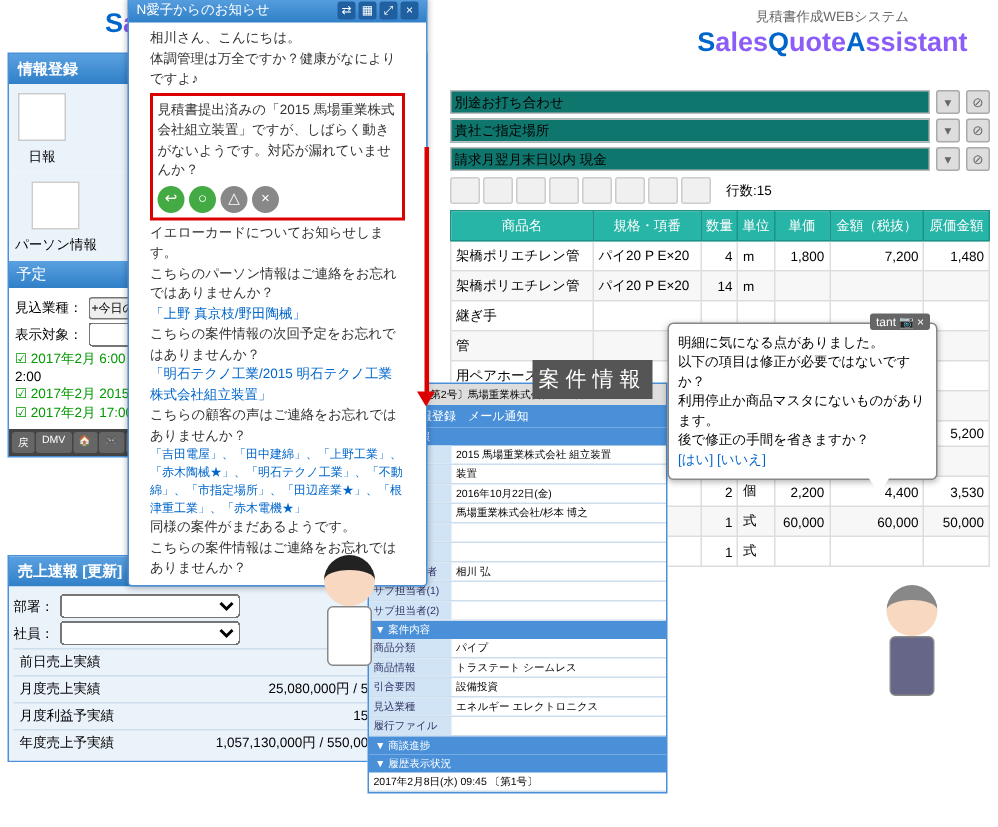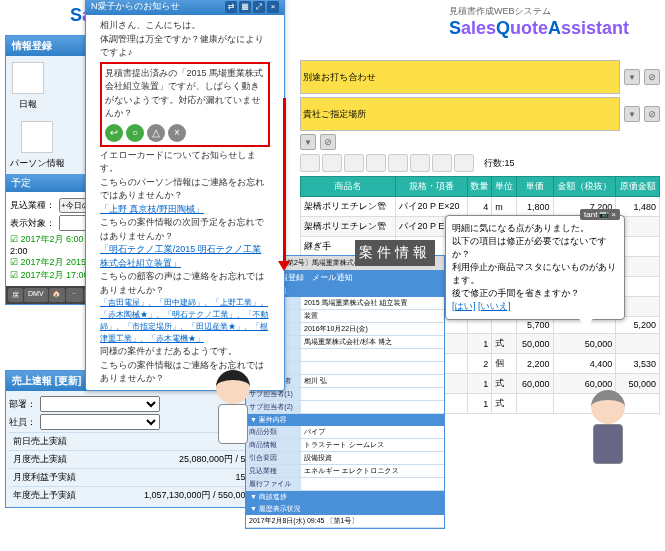--- a/index.html
+++ b/index.html
@@ -1,31 +1,31 @@
 <!DOCTYPE html>
 <html><head>
 <meta charset="utf-8">
 <style>
 *{box-sizing:border-box;margin:0;padding:0;font-family:"Meiryo",sans-serif}
 body{background:#fff;width:665px;height:551px;position:relative;font-size:9px;overflow:hidden}
 .app-title{font-size:18px;font-weight:bold}
 .app-title .s{color:#0066cc}.app-title .rest{color:#8b5cf6}
 .sfa-title{position:absolute;left:70px;top:5px}
-.sqa-wrap{position:absolute;right:36px;top:5px;text-align:left}
+.sqa-wrap{position:absolute;right:20px;top:5px;text-align:center}
 .sqa-sub{font-size:9px;color:#666}
 
 .left-panel{position:absolute;left:5px;top:35px;width:280px;border:1px solid #4a90d9}
 .hdr{background:linear-gradient(#5aa0e0,#3080c8);color:#fff;font-size:10px;padding:3px 6px;font-weight:bold}
 .popup{position:absolute;left:85px;top:-3px;width:200px;background:#fff;border:1px solid #4a90d9;border-radius:3px;z-index:5;box-shadow:0 1px 4px rgba(0,0,0,.3)}
 .popup-hdr{background:linear-gradient(#5aa0e0,#3080c8);color:#fff;padding:2px 5px;font-size:9px;border-radius:3px 3px 0 0;display:flex;justify-content:space-between;align-items:center}
 .popup-icons{display:flex;gap:2px}
 .mini-icon{width:12px;height:12px;background:#2060a0;border-radius:2px;display:flex;align-items:center;justify-content:center;color:#fff;font-size:8px}
 .popup-body{padding:4px 14px;font-size:9px;line-height:1.5;color:#333}
 .red-box{border:2px solid #d00;padding:3px;margin:2px 0}
-.lnk{color:#0066cc;text-decoration:underline;cursor:pointer}
+.lnk{color:#0066cc;cursor:pointer}
 .action-row{display:flex;gap:3px;margin-top:3px}
 .act-btn{width:18px;height:18px;border-radius:9px;display:flex;align-items:center;justify-content:center;color:#fff;font-size:10px}
 .green{background:#4a4}.gray{background:#888}
 .side-sec{padding:4px;font-size:9px;background:#eaf2fa}
 .side-icon{width:32px;height:32px;background:#fff;border:1px solid #ccc;margin:2px;display:inline-block}
 .yotei-hdr{background:linear-gradient(#5aa0e0,#3080c8);color:#fff;padding:2px 5px;font-size:10px}
 .yotei-body{padding:4px;font-size:9px;background:#fff}
 .row-lbl{display:flex;gap:4px;margin:2px 0;align-items:center}
 .date-green{color:#090}
 .bottom-toolbar{background:#444;padding:2px;display:flex;gap:1px}
@@ -52,21 +52,21 @@
 .det-row{display:flex;border-bottom:1px solid #cde}
 .det-lbl{background:#d0e4f5;width:55px;padding:1px 3px;color:#336}
 .det-val{padding:1px 3px;flex:1}
 .det-sec{background:#4a90d9;color:#fff;padding:1px 4px}
 
 .red-arrow{position:absolute;left:283px;top:98px;width:3px;height:165px;background:#d00;z-index:7}
 .red-arrow::after{content:"";position:absolute;bottom:-8px;left:-5px;border-left:6px solid transparent;border-right:6px solid transparent;border-top:10px solid #d00}
 
 .right{position:absolute;left:300px;top:60px;right:5px}
 .r-row{display:flex;gap:4px;margin-bottom:3px;align-items:center}
-.r-input{flex:1;border:1px solid #bbb;background:#fde047;padding:2px;font-size:9px;height:34px}
+.r-input{flex:1;border:1px solid #bbb;background:#0f766e;padding:2px;font-size:9px;height:16px}
 .r-btn{width:16px;height:16px;background:#ddd;border:1px solid #aaa;border-radius:2px;display:flex;align-items:center;justify-content:center;font-size:9px;color:#666}
 .r-toolbar{display:flex;gap:2px;align-items:center;margin:4px 0}
 .r-tb-btn{width:20px;height:18px;background:#f0f0f0;border:1px solid #ccc;border-radius:2px}
 table.grid{width:100%;border-collapse:collapse;font-size:9px}
 .grid th{background:#26b5a7;color:#fff;padding:3px 2px;border:1px solid #1a9488;font-weight:normal}
 .grid td{border:1px solid #ddd;padding:3px;background:#fff;text-align:right}
 .grid td.l{text-align:left}
 .grid tr:nth-child(even) td{background:#f7f7f7}
 
 .bubble{position:absolute;right:40px;top:215px;width:180px;background:#fff;border:1px solid #888;border-radius:4px;padding:6px;font-size:9px;z-index:8;box-shadow:0 1px 4px rgba(0,0,0,.3)}
@@ -286,20 +286,21 @@
       <input class="r-input" value="別途お打ち合わせ" style="">
       <div class="r-btn">▾</div>
       <div class="r-btn">⊘</div>
     </div>
   <div class="r-row">
       <input class="r-input" value="貴社ご指定場所" style="">
       <div class="r-btn">▾</div>
       <div class="r-btn">⊘</div>
     </div>
   <div class="r-row">
+      <input class="r-input" value="請求月翌月末日以内 現金" style="">
       <div class="r-btn">▾</div>
       <div class="r-btn">⊘</div>
     </div>
   <div class="r-toolbar">
     <div class="r-tb-btn"></div>
     <div class="r-tb-btn"></div>
     <div class="r-tb-btn"></div>
     <div class="r-tb-btn"></div>
     <div class="r-tb-btn"></div>
     <div class="r-tb-btn"></div>

